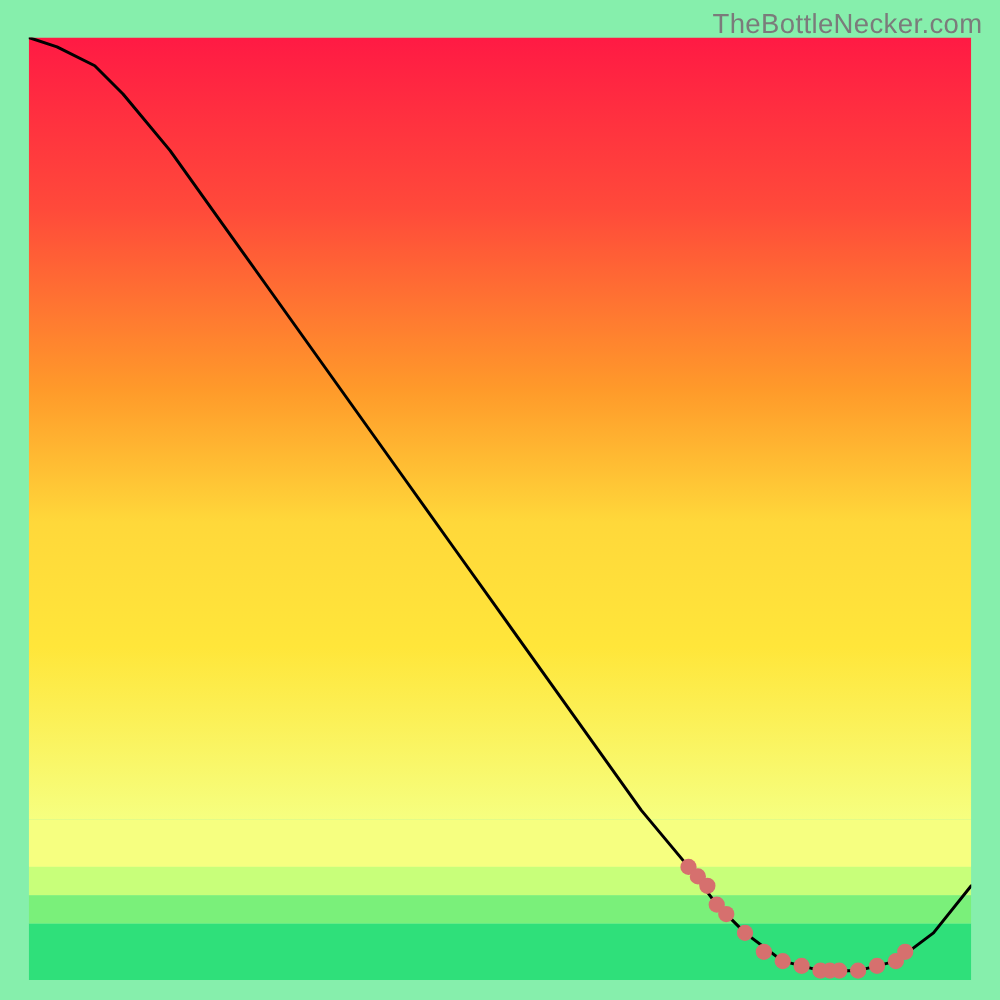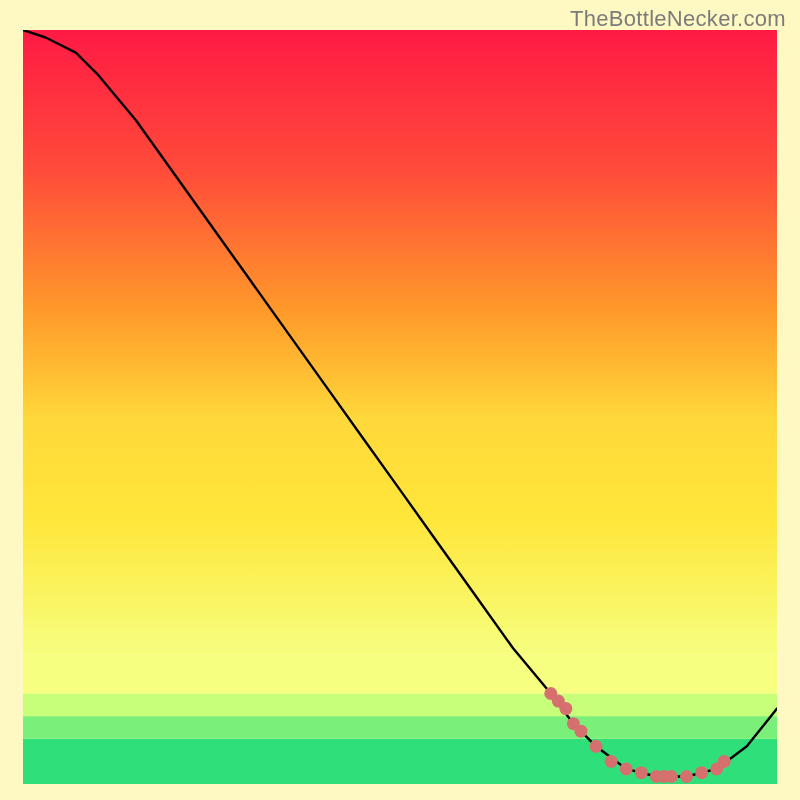--- a/index.html
+++ b/index.html
@@ -1,21 +1,21 @@
 <!DOCTYPE html>
 <html><head>
 <meta charset="utf-8">
 <style>
   * { margin: 0; padding: 0; box-sizing: border-box; }
   html, body { width: 800px; height: 800px; overflow: hidden; background: #000; font-family: Arial, Helvetica, sans-serif; }
   .stage {
     position: relative;
     width: 800px;
     height: 800px;
-    background: #fef9c3;
+    background: #86efac;
   }
   .watermark {
     position: absolute;
     top: 6px;
     right: 14px;
     color: #7b7b7b;
     font-size: 22px;
     letter-spacing: 0.3px;
     font-weight: 400;
     user-select: none;

